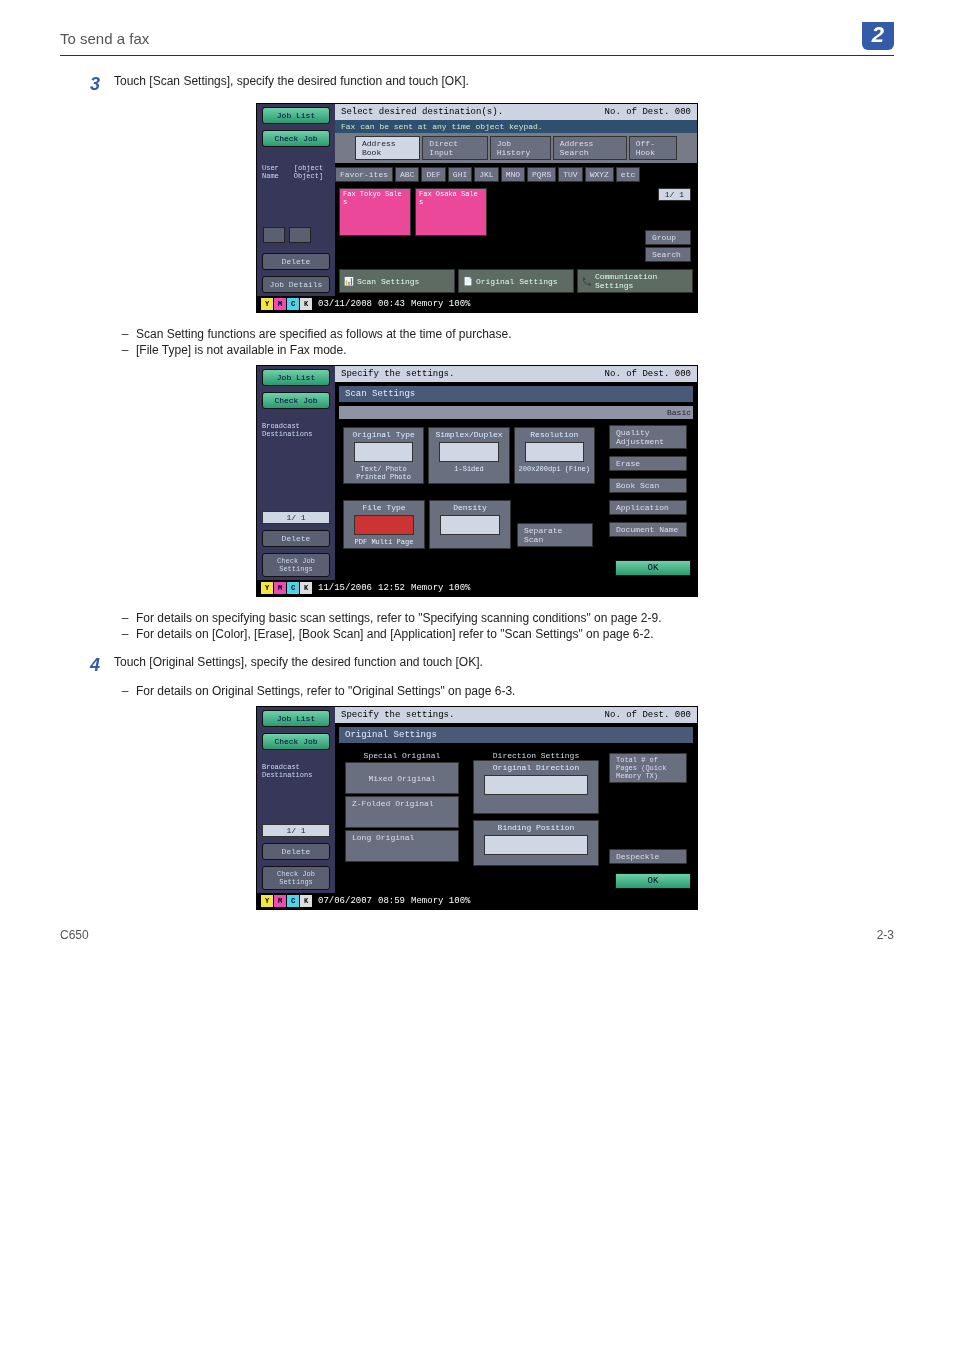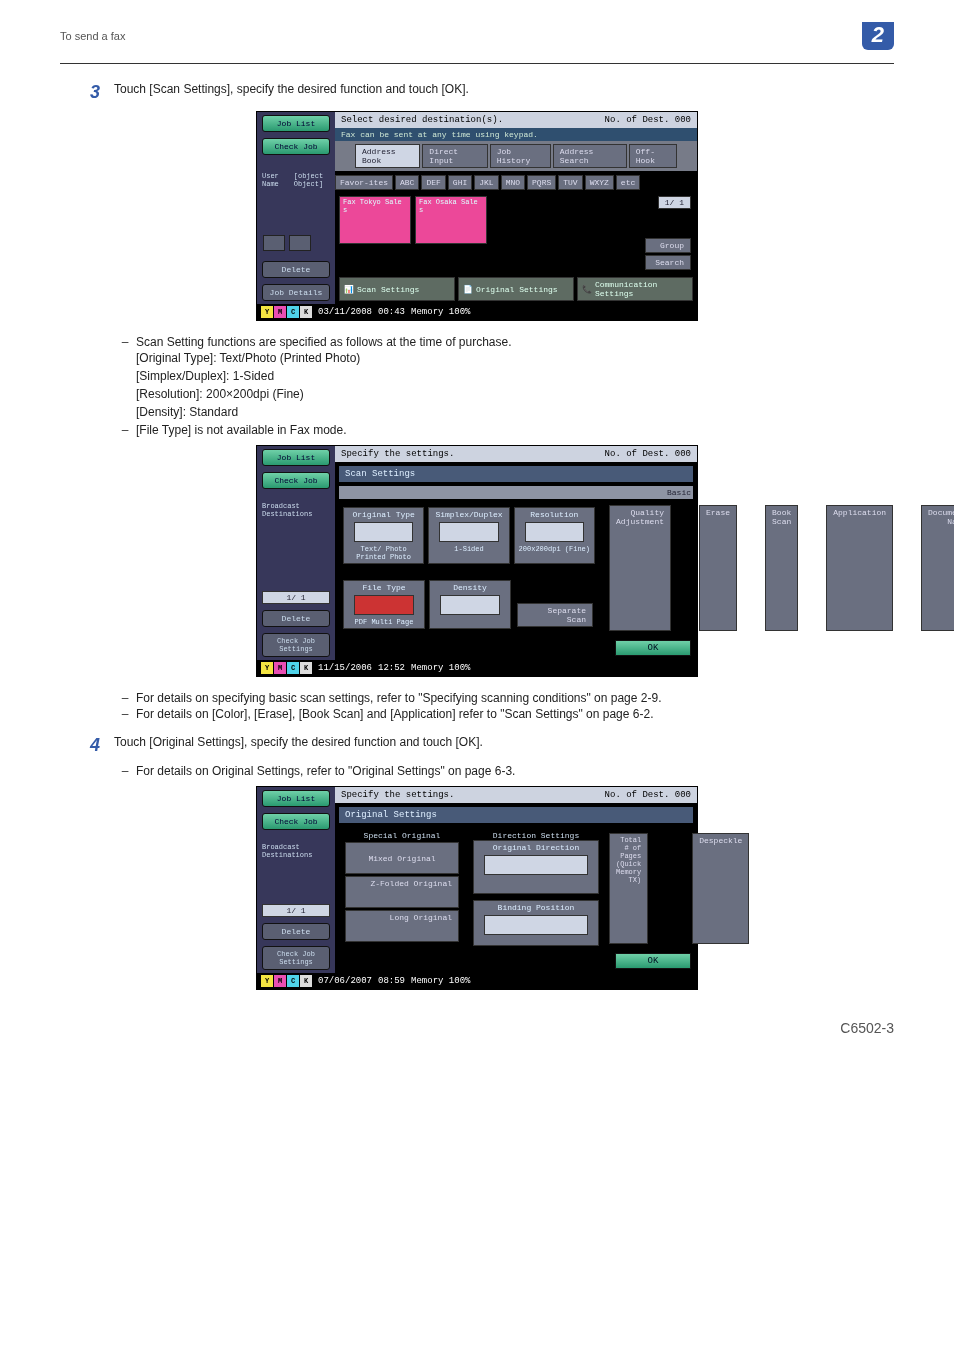--- a/index.html
+++ b/index.html
@@ -1,18 +1,18 @@
 <!DOCTYPE html>
 <html><head>
 <meta charset="utf-8">
 <style>
   body{font-family:Arial,Helvetica,sans-serif;font-size:12px;color:#222;margin:0;background:#fff}
   .page{width:954px;margin:0 auto;padding:30px 60px 40px;box-sizing:border-box;position:relative}
   .chapnum{position:absolute;right:60px;top:22px;background:#345ba8;color:#fff;font-style:italic;font-size:22px;font-weight:bold;padding:0 10px 2px;border-radius:0 0 6px 6px}
-  .hdr{font-size:11px;color:#555;margin-bottom:21px}
+  .hdr{font-size:15px;color:#555;margin-bottom:8px}
   hr.rule{border:none;border-top:1px solid #333;margin:0 0 18px}
   .step{display:flex;margin:14px 0 8px}
   .step-num{width:40px;color:#345ba8;font-size:18px;font-weight:bold;text-align:right;padding-right:14px;font-style:italic}
   .step-body{flex:1}
   .bullets{margin:6px 0 6px 54px}
   .bullets .b{display:flex;margin:2px 0}
   .bullets .dash{width:22px;text-align:center;color:#333}
   .bullets .txt{flex:1}
   .sub{margin-left:76px;line-height:1.5}
   .screen{width:440px;margin:8px auto 14px;border:1px solid #000;background:#000;color:#fff;font-family:'Courier New',monospace;font-size:9px}
@@ -25,34 +25,34 @@
   .topbar{background:#cdd3e0;color:#000;padding:3px 6px;display:flex;justify-content:space-between}
   .infobar{background:#2f4f6f;color:#cfe8d5;padding:2px 6px;font-size:8px}
   .tabrow{background:#777b88;display:flex;gap:2px;padding:3px 20px}
   .tab{background:#6a6f80;border:1px solid #333;padding:2px 6px;color:#dde;font-size:8px}
   .tab.on{background:#cfd6e4;color:#223}
   .keyrow{display:flex;gap:2px;padding:4px 0 2px;background:#000}
   .key{background:#6a6f80;border:1px solid #333;padding:2px 4px;color:#dde;font-size:8px}
   .cards{display:flex;gap:4px;padding:4px 4px;background:#000;min-height:74px;position:relative}
   .card{background:#ec4899;width:64px;height:42px;border:1px solid #333;padding:2px 3px;color:#dff;font-size:7px;line-height:1.1}
   .rpill{position:absolute;right:6px;background:#cfd6e4;color:#223;padding:1px 6px;font-size:8px;border:1px solid #333}
-  .rbtn{background:#6a6f80;border:1px solid #333;padding:2px 6px;color:#dde;font-size:8px;margin:2px 6px;text-align:right}
+  .rbtn{background:#6a6f80;border:1px solid #333;padding:2px 6px;color:#dde;font-size:8px;margin:2px 6px;text-align:left}
   .btmtabs{display:flex;gap:3px;background:#000;padding:3px 4px}
   .btab{flex:1;background:#5e6b62;border:1px solid #333;padding:2px 4px;color:#dfe;font-size:8px;display:flex;gap:3px;align-items:center}
   .status{background:#000;display:flex;gap:6px;padding:2px 4px;align-items:center}
   .tonerbox{background:#000;display:flex;gap:1px}
   .tkn{width:12px;height:12px;display:inline-flex;align-items:center;justify-content:center;font-size:7px;font-weight:bold;color:#000}
   .y{background:#f4e542}.m{background:#e94fb3}.c{background:#4fd3e9}.k{background:#ddd}
   .panel-title{background:#485a78;color:#def;padding:3px 6px;font-size:9px;margin:4px}
   .grid{display:flex;gap:4px;padding:8px;background:#000}
   .cell{flex:1;background:#6a6f80;border:1px solid #333;text-align:center;padding:2px 2px;color:#def;font-size:8px}
   .cell .ico{background:#cfd6e4;height:18px;margin:3px 8px;border:1px solid #333}
-  .rcol{width:90px;display:flex;flex-direction:row;gap:16px;padding:4px 4px 4px 0}
+  .rcol{width:90px;display:flex;flex-direction:column;gap:3px;padding:4px 4px 4px 0}
   .okbtn{background:linear-gradient(#6fd0a8,#2a9a70);border:1px solid #111;color:#012;padding:2px 14px;font-size:9px;margin:3px 6px 4px auto;width:46px;text-align:center}
-  .ftr{display:flex;justify-content:flex-end;font-size:14px;color:#555;margin-top:30px}
+  .ftr{display:flex;justify-content:space-between;font-size:12px;color:#555;margin-top:18px}
 </style>
 </head>
 <body>
 
 <div class="page">
   <div class="chapnum">2</div>
   <div class="hdr">To send a fax</div>
   <hr class="rule">
 
   <div class="step">
@@ -73,21 +73,21 @@
         <div style="flex:1"></div>
         <div style="padding:2px 4px"><span class="tiny"></span><span class="tiny"></span></div>
         <div class="sbtn dark">Delete</div>
         <div class="sbtn dark">Job Details</div>
       </div>
       <div class="mainpane">
         <div class="topbar">
             <span>Select desired destination(s).</span>
             <span>No. of Dest.   000</span>
           </div>
-        <div class="infobar">Fax can be sent at any time using keypad.</div>
+        <div class="infobar">Fax can be sent at any time object keypad.</div>
         <div class="tabrow">
           <div class="tab on">Address Book</div>
           <div class="tab">Direct Input</div>
           <div class="tab">Job History</div>
           <div class="tab">Address Search</div>
           <div class="tab">Off-Hook</div>
         </div>
         <div class="keyrow">
           <div class="key">Favor-ites</div>
           <div class="key">ABC</div>
@@ -140,26 +140,20 @@
       <span>00:43</span>
       <span>Memory   100%</span>
     </div>
   </div>
 
   <div class="bullets">
     <div class="b">
         <div class="dash">–</div>
         <div class="txt">
       <div>Scan Setting functions are specified as follows at the time of purchase.</div>
-      <div class="sub" style="margin-left:0">
-        <div>[Original Type]: Text/Photo (Printed Photo)</div>
-        <div>[Simplex/Duplex]: 1-Sided</div>
-        <div>[Resolution]: 200×200dpi (Fine)</div>
-        <div>[Density]: Standard</div>
-      </div>
     </div>
       </div>
     <div class="b">
         <div class="dash">–</div>
         <div class="txt">[File Type] is not available in Fax mode.</div>
       </div>
   </div>
 
   <div class="screen">
     <div class="scr-row">

